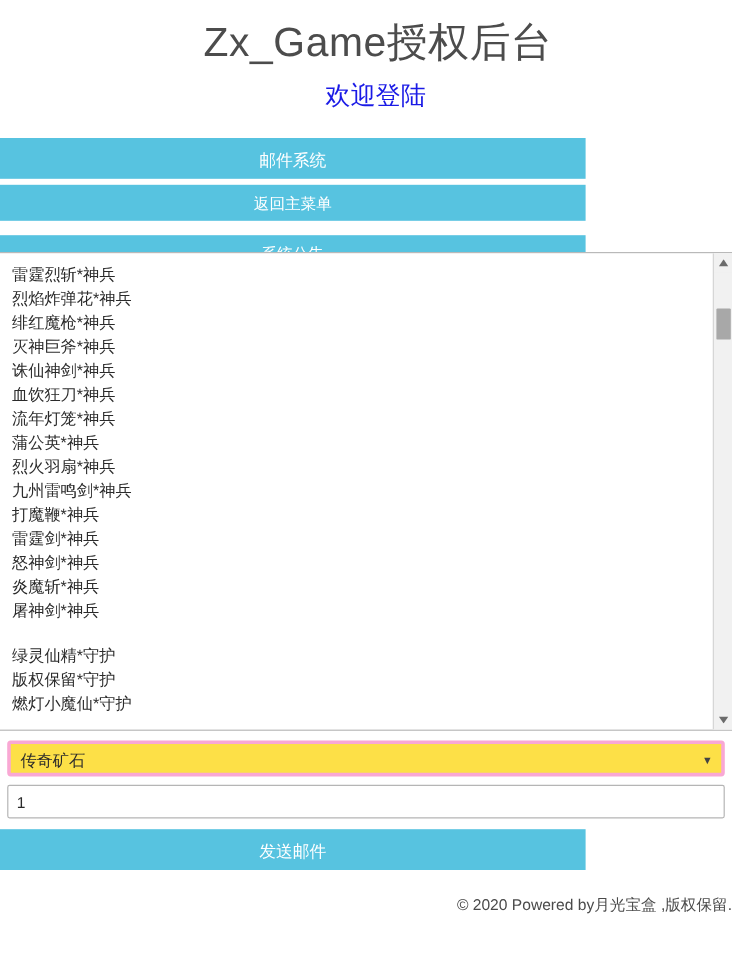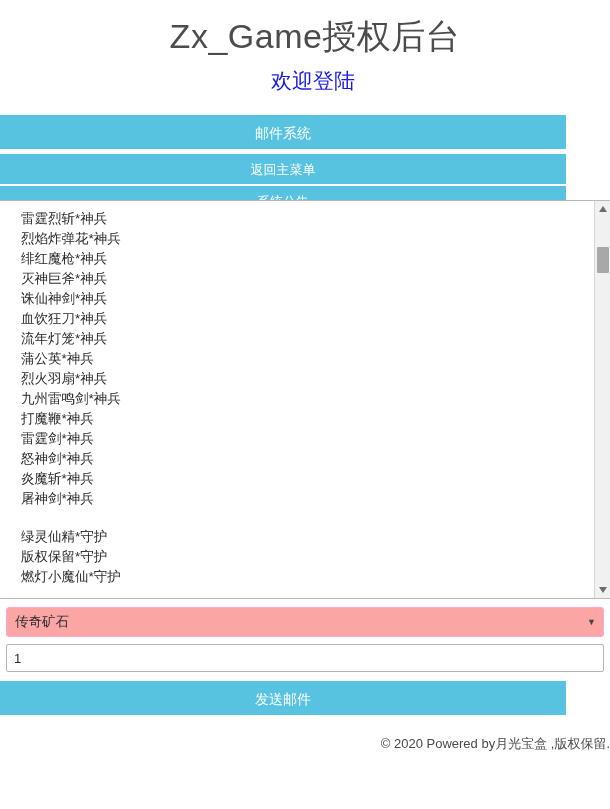--- a/index.html
+++ b/index.html
@@ -35,40 +35,40 @@
     font-size: 21px;
     color: #1a1ae6;
     margin: 9px 0 0 16px;
     line-height: 28px;
   }
   .btn-bar {
     margin-top: 20px;
   }
   .wide-btn {
     display: block;
-    width: 566px;
+    width: 488px;
     box-sizing: border-box;
     background: #57c3e0;
     color: #ffffff;
     border: none;
     text-align: center;
     font-family: "Liberation Sans", sans-serif;
     cursor: pointer;
   }
   .wide-btn.primary {
     height: 34px;
     line-height: 34px;
     font-size: 14px;
     margin-bottom: 5px;
   }
   .wide-btn.secondary {
     height: 30px;
     line-height: 30px;
     font-size: 13px;
-    margin-bottom: 2px;
+    margin-bottom: 12px;
   }
   .wide-btn.third {
     height: 30px;
     line-height: 30px;
     font-size: 13px;
     margin-bottom: 0;
   }
   .listbox-wrap {
     position: relative;
     width: 610px;
@@ -77,21 +77,21 @@
     overflow: hidden;
     background: #ffffff;
     border: 1px solid #b9b9b9;
     border-left: none;
     border-right: none;
     box-sizing: border-box;
   }
   .listbox {
     position: absolute;
     top: 0;
-    left: 11px;
+    left: 0;
     width: 484px;
     height: 397px;
     overflow: hidden;
     padding: 8px 0 0 10px;
     box-sizing: border-box;
   }
   .opt {
     font-size: 13.5px;
     line-height: 20px;
     color: #2b2b2b;
@@ -137,23 +137,23 @@
     width: 610px;
     box-sizing: border-box;
     margin-top: 8px;
     padding: 0 6px;
   }
   .fake-select {
     position: relative;
     width: 598px;
     height: 30px;
     box-sizing: border-box;
-    border: 1px solid #f9a8d4;
+    border: 3px solid #f9a8d4;
     border-radius: 3px;
-    background: #fca5a5;
+    background: #fde047;
     font-size: 13.5px;
     color: #2b2b2b;
     line-height: 28px;
     padding-left: 8px;
     cursor: pointer;
   }
   .fake-select .caret {
     position: absolute;
     right: 7px;
     top: 0;

